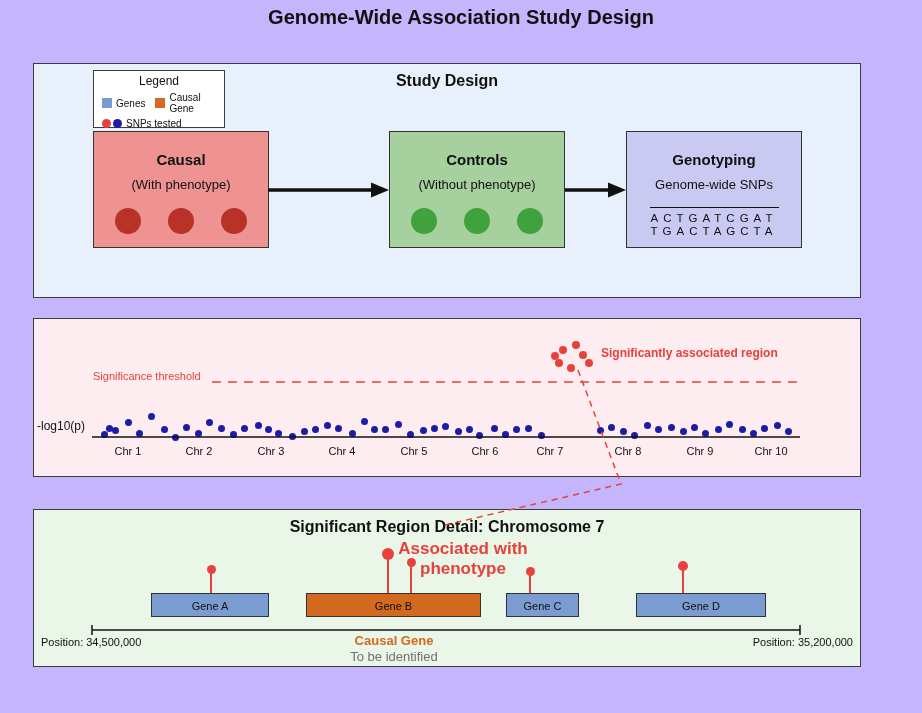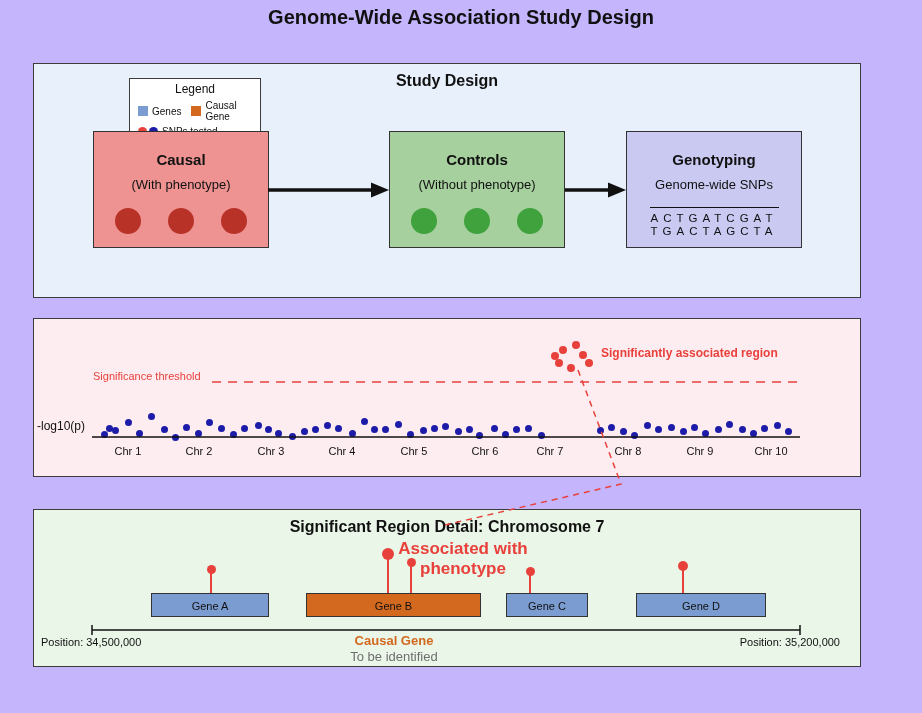--- a/index.html
+++ b/index.html
@@ -7,22 +7,22 @@
          font-family:"Liberation Sans",sans-serif;color:#111;overflow:hidden;}
   .page-title{position:absolute;top:6px;left:0;width:100%;text-align:center;
               font-size:20px;font-weight:bold;}
   .panel{position:absolute;left:33px;width:826px;border:1.5px solid #3c3c3c;}
   .panel-study{top:63px;height:233px;background:var(--panel-study-bg);}
   .panel-manhattan{top:318px;height:157px;background:var(--panel-manhattan-bg);}
   .panel-detail{top:509px;height:156px;background:var(--panel-detail-bg);}
   .panel-title{position:absolute;top:8px;left:0;width:100%;text-align:center;
                font-size:16px;font-weight:bold;}
   
-  .legend{position:absolute;left:59px;top:14px;width:130px;height:56px;
-          background:#fff;border:1.5px solid #3c3c3c;font-size:10px;margin-left:36px;}
+  .legend{position:absolute;left:59px;top:6px;width:130px;height:56px;
+          background:#fff;border:1.5px solid #3c3c3c;font-size:10px;}
   .legend-title{text-align:center;font-size:12px;margin-top:3px;}
   .legend-row{display:flex;align-items:center;gap:4px;padding-left:8px;margin-top:4px;}
   .sw{width:10px;height:10px;display:inline-block;flex:0 0 auto;}
   .sw-genes{background:var(--gene-blue);}
   .sw-causal{background:var(--causal-orange);margin-left:6px;}
   .ldot{width:9px;height:9px;border-radius:50%;display:inline-block;flex:0 0 auto;}
   .ldot-red{background:var(--snp-red);}
   .ldot-navy{background:var(--snp-navy);margin-left:-2px;}
   
   .box{position:absolute;top:67px;width:176px;height:117px;border:1.5px solid #333;
@@ -50,21 +50,21 @@
   .detail-annotation{position:absolute;left:322px;top:29px;width:214px;text-align:center;
                      font-size:17px;font-weight:bold;color:var(--snp-red);}
   .gene-box{position:absolute;top:83px;height:24px;line-height:24px;text-align:center;
             font-size:11px;border:1.5px solid #333;box-sizing:border-box;
             background:var(--gene-blue);}
   .gene-box-causal{background:var(--causal-orange);}
   .stem{position:absolute;width:1.5px;background:var(--snp-red);}
   .snp-circle{position:absolute;border-radius:50%;background:var(--snp-red);}
   .pos-label{position:absolute;top:126px;font-size:11px;}
   .pos-left{left:7px;}
-  .pos-right{right:20px;padding-left:28px;}
+  .pos-right{right:7px;padding-left:28px;}
   .causal-label{position:absolute;left:260px;top:123px;width:200px;text-align:center;
                 font-size:13px;font-weight:bold;color:var(--causal-orange);}
   .causal-note{position:absolute;left:260px;top:139px;width:200px;text-align:center;
                font-size:13px;color:#6f6f6f;}
   .overlay{position:absolute;inset:0;pointer-events:none;}
 </style>
 </head>
 <body>
 
 <div class="stage">
@@ -210,21 +210,21 @@
     <div class="stem" style="left: 176.25px; top: 59px; height: 24px;"></div>
         <div class="snp-circle" style="left: 172.5px; top: 54.5px; width: 9px; height: 9px;"></div>
         <div class="gene-box" style="left: 117px; width: 118px;">Gene A</div>
         <div class="stem" style="left: 353.25px; top: 44px; height: 39px;"></div>
         <div class="snp-circle" style="left: 348px; top: 38px; width: 12px; height: 12px;"></div>
         <div class="stem" style="left: 376.25px; top: 52px; height: 31px;"></div>
         <div class="snp-circle" style="left: 372.5px; top: 47.5px; width: 9px; height: 9px;"></div>
         <div class="gene-box gene-box-causal" style="left: 272px; width: 175px;">Gene B</div>
         <div class="stem" style="left: 495.25px; top: 61px; height: 22px;"></div>
         <div class="snp-circle" style="left: 491.5px; top: 56.5px; width: 9px; height: 9px;"></div>
-        <div class="gene-box" style="left: 472px; width: 82px;">Gene C</div>
+        <div class="gene-box" style="left: 472px; width: 73px;">Gene C</div>
         <div class="stem" style="left: 648.25px; top: 56px; height: 27px;"></div>
         <div class="snp-circle" style="left: 644px; top: 51px; width: 10px; height: 10px;"></div>
         <div class="gene-box" style="left: 602px; width: 130px;">Gene D</div>
       </div>
   </section>
 
   <svg class="overlay" width="922" height="713" viewBox="0 0 922 713">
 
     <g>
       <line x1="268" y1="190" x2="371" y2="190" stroke="#111" stroke-width="3.5"></line>

